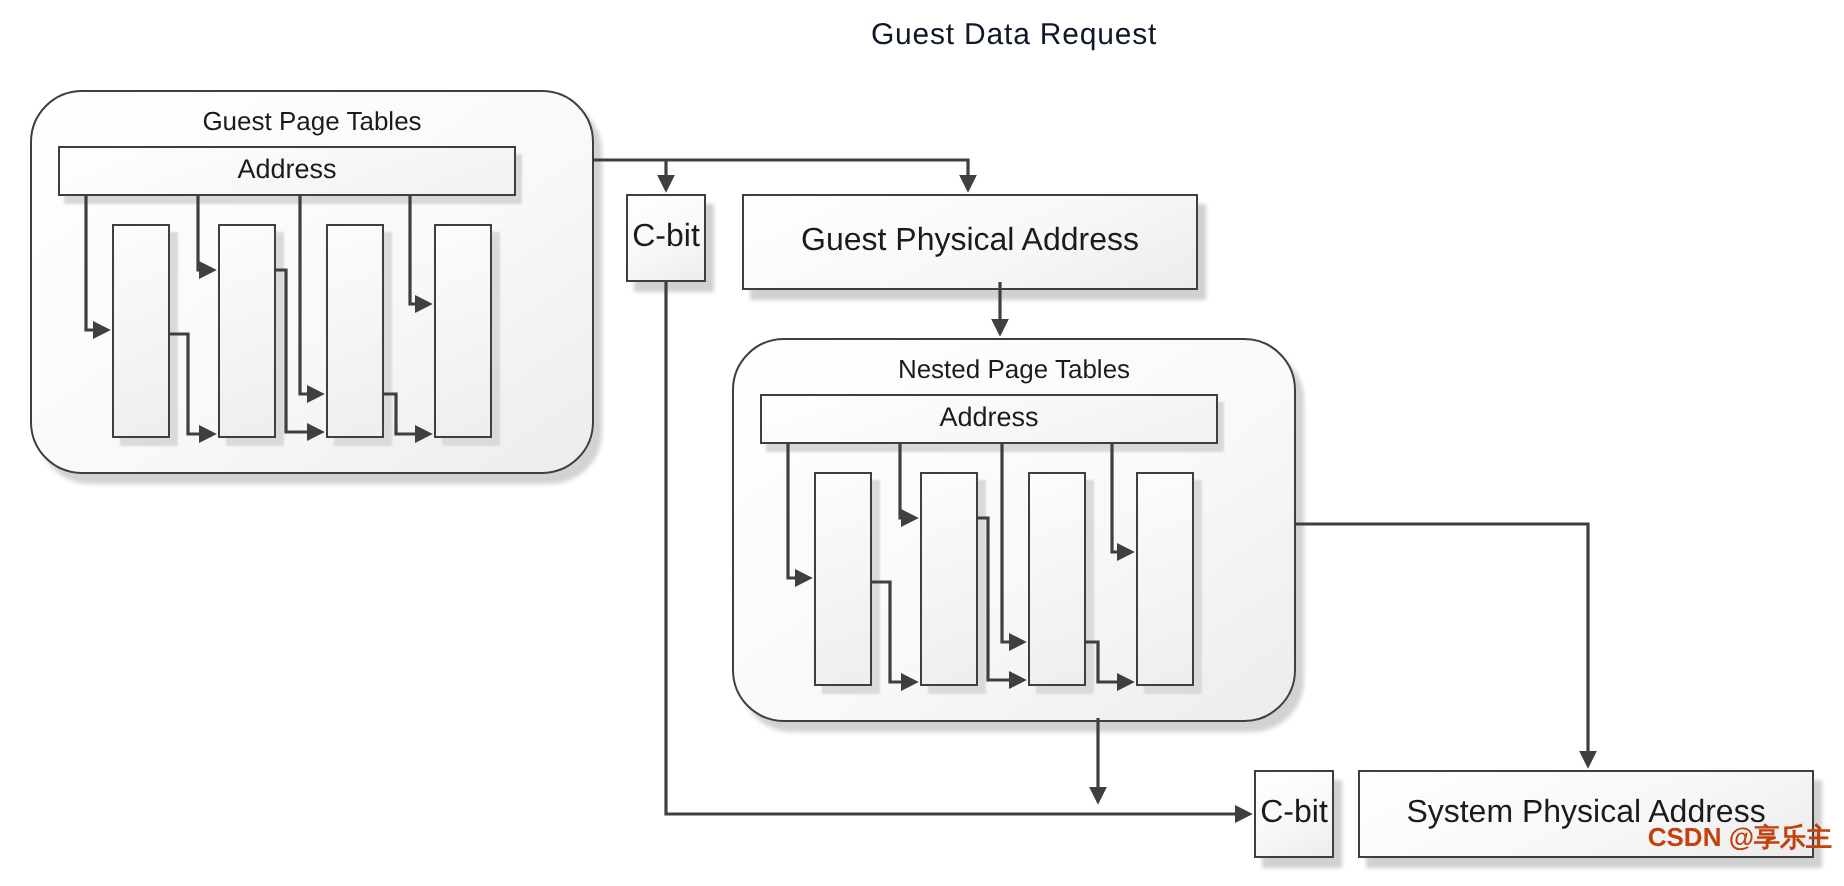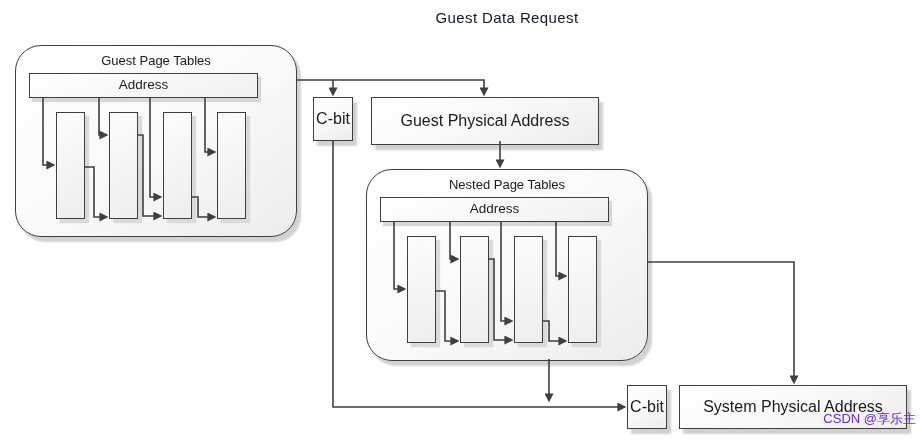--- a/index.html
+++ b/index.html
@@ -81,23 +81,24 @@
     width: 922px; height: 443px;
     pointer-events: none;
     z-index: 5;
   }
   
   #watermark {
     position: absolute;
     left: 776px; top: 410px; width: 140px;
     text-align: right;
     font-size: 13px;
-    color: #6d28d9;
+    color: #c2410c;
     z-index: 7;
     white-space: nowrap;
+    font-weight: bold;
   }
 </style>
 </head>
 <body>
 
 <div id="canvas">
 
   <div id="diagram-title">Guest Data Request</div>
 
   <div class="pt-box" style="left:15px; top:45px;">

